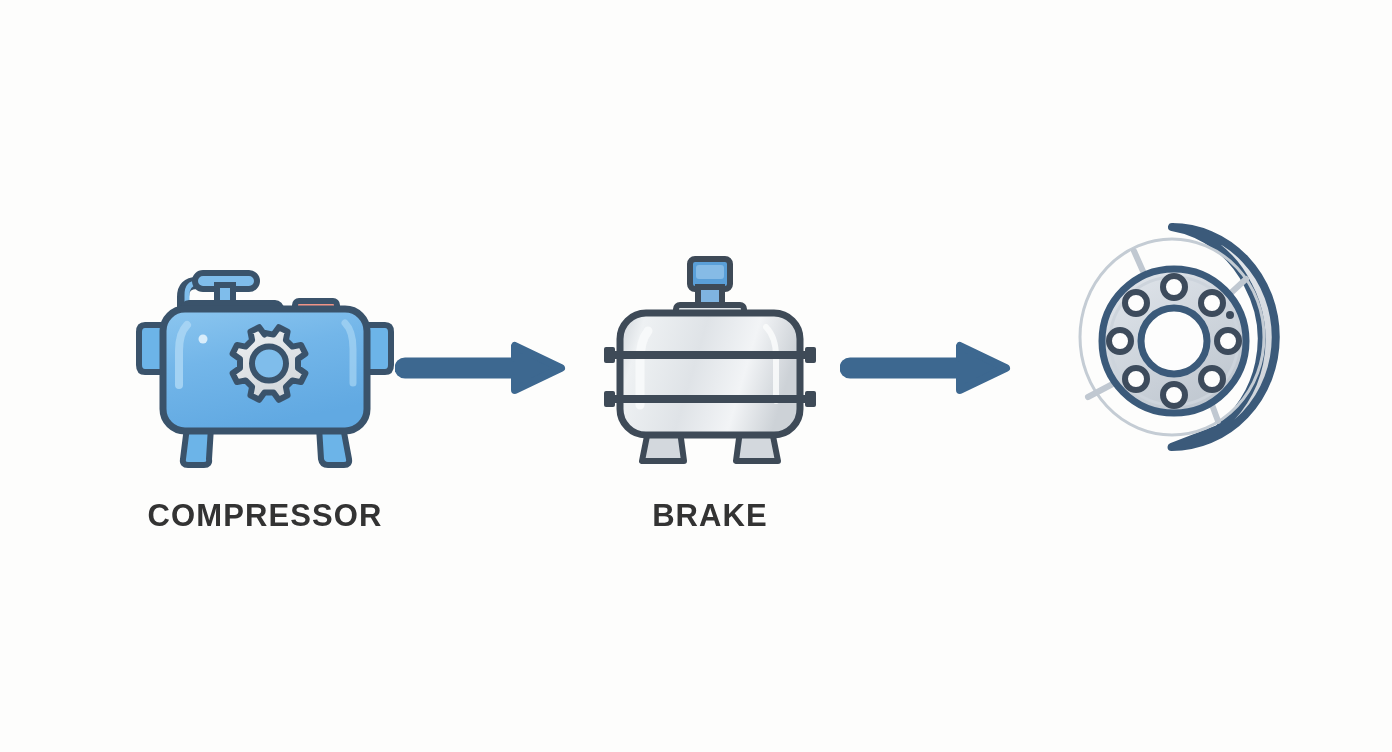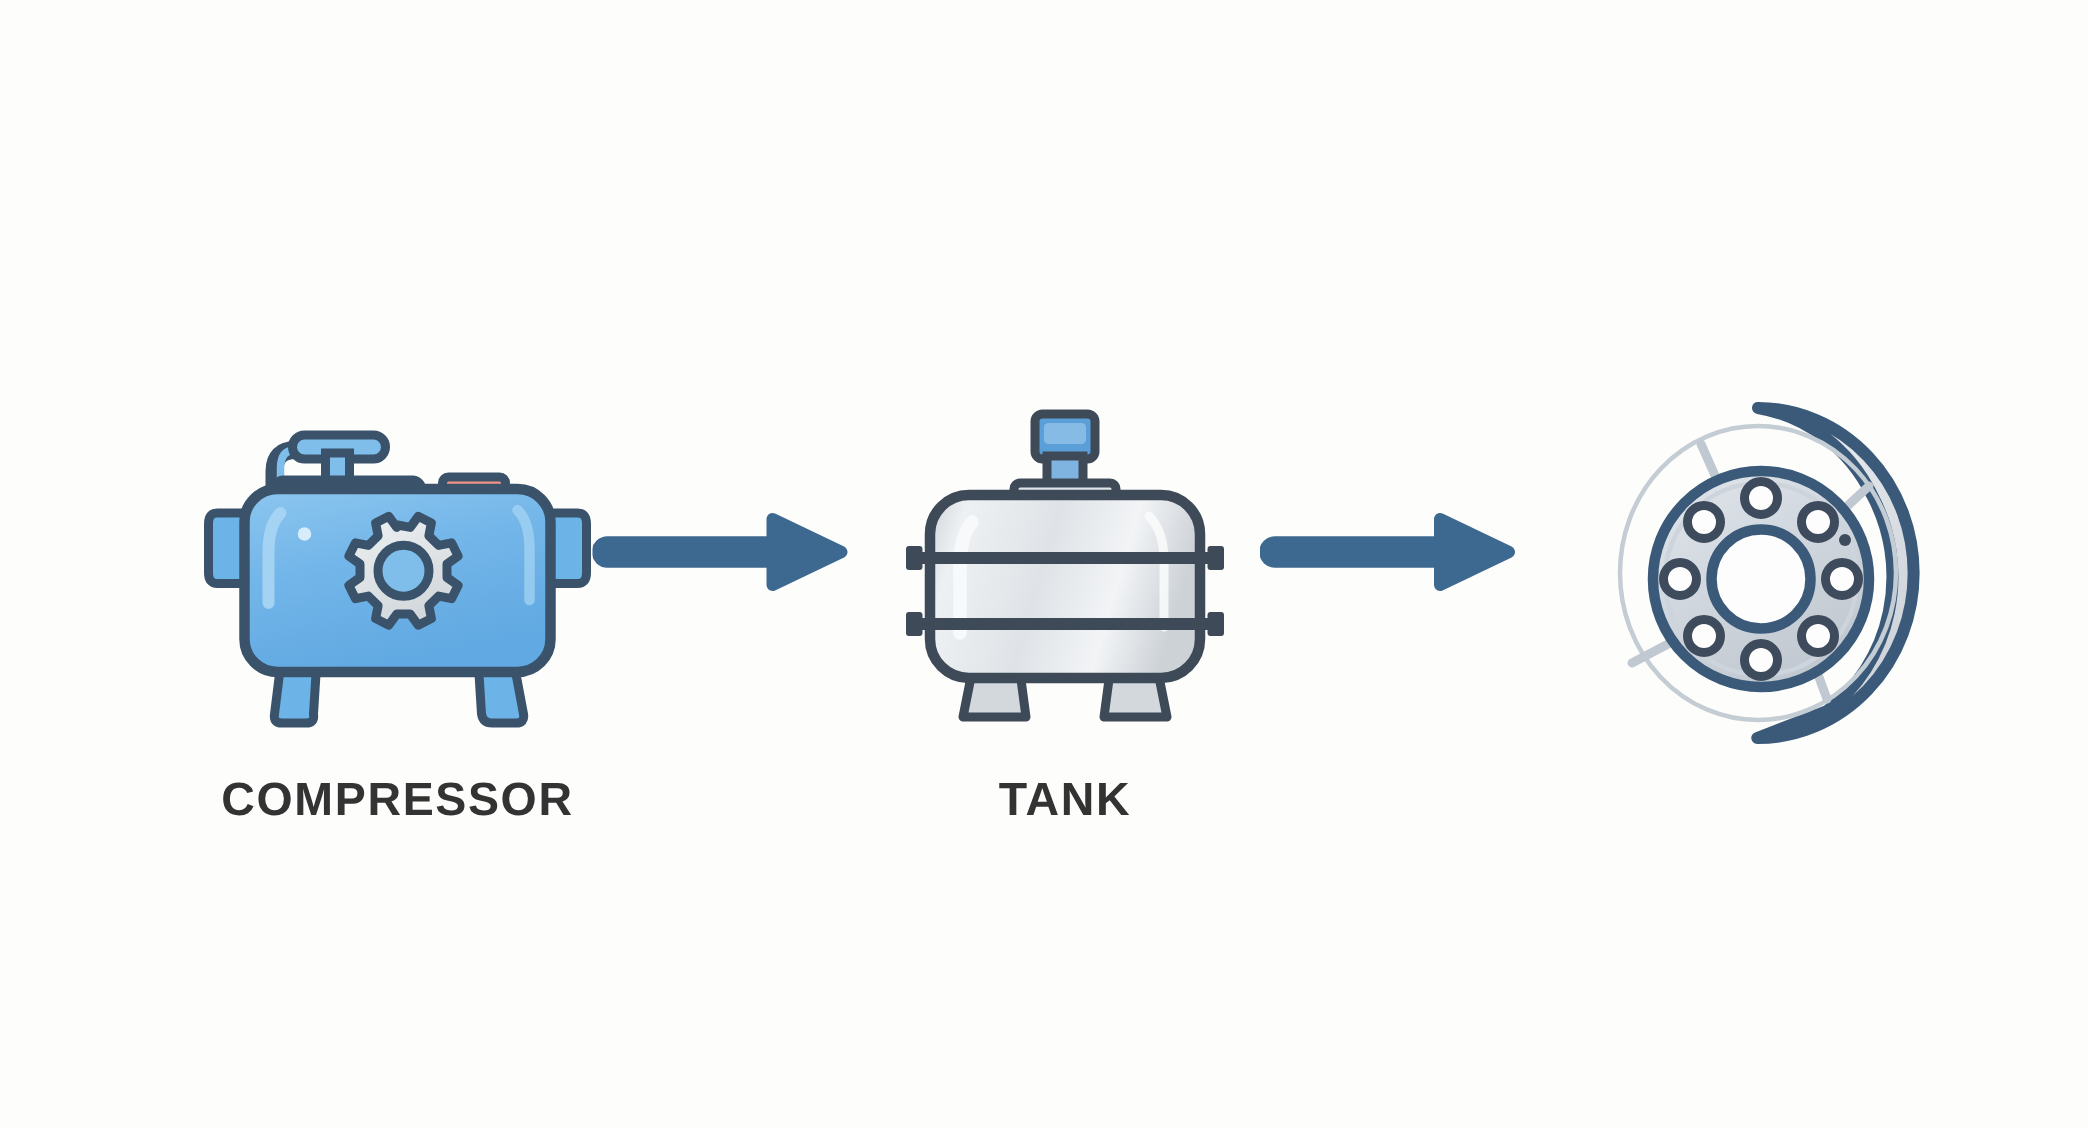--- a/index.html
+++ b/index.html
@@ -20,21 +20,21 @@
     background: #fdfdfc;
   }
   .stage {
     position: absolute;
     top: 215px;
     width: 300px;
     height: 350px;
     display: flex;
     flex-direction: column;
     align-items: center;
-    justify-content: center;
+    justify-content: flex-start;
   }
   .icon-wrap {
     width: 300px;
     height: 260px;
     display: flex;
     align-items: center;
     justify-content: center;
   }
   .stage-label {
     margin-top: 25px;
@@ -154,21 +154,21 @@
 
         <rect x="28" y="136" width="204" height="8" rx="2" fill="#3e4a57"></rect>
         <rect x="24" y="132" width="11" height="16" rx="2" fill="#3e4a57"></rect>
         <rect x="225" y="132" width="11" height="16" rx="2" fill="#3e4a57"></rect>
 
         <rect x="28" y="180" width="204" height="8" rx="2" fill="#3e4a57"></rect>
         <rect x="24" y="176" width="11" height="16" rx="2" fill="#3e4a57"></rect>
         <rect x="225" y="176" width="11" height="16" rx="2" fill="#3e4a57"></rect>
       </svg>
     </div>
-    <div class="stage-label" style="color:#333333">TANK</div>
+    <div class="stage-label" style="color:#333333">BRAKE</div>
   </div>
 
   <div class="arrow" id="arrow-2">
     <svg width="180" height="60" viewBox="0 0 180 60">
       <path d="M10 30 L128 30" stroke="#3d6890" stroke-width="21" stroke-linecap="round" fill="none"></path>
       <path d="M120 8 L120 20 L132 20 L132 40 L120 40 L120 52 L166 30 Z" fill="#3d6890" stroke="#3d6890" stroke-width="8" stroke-linejoin="round"></path>
     </svg>
   </div>
 
   <div class="stage" id="stage-brakedrum">

